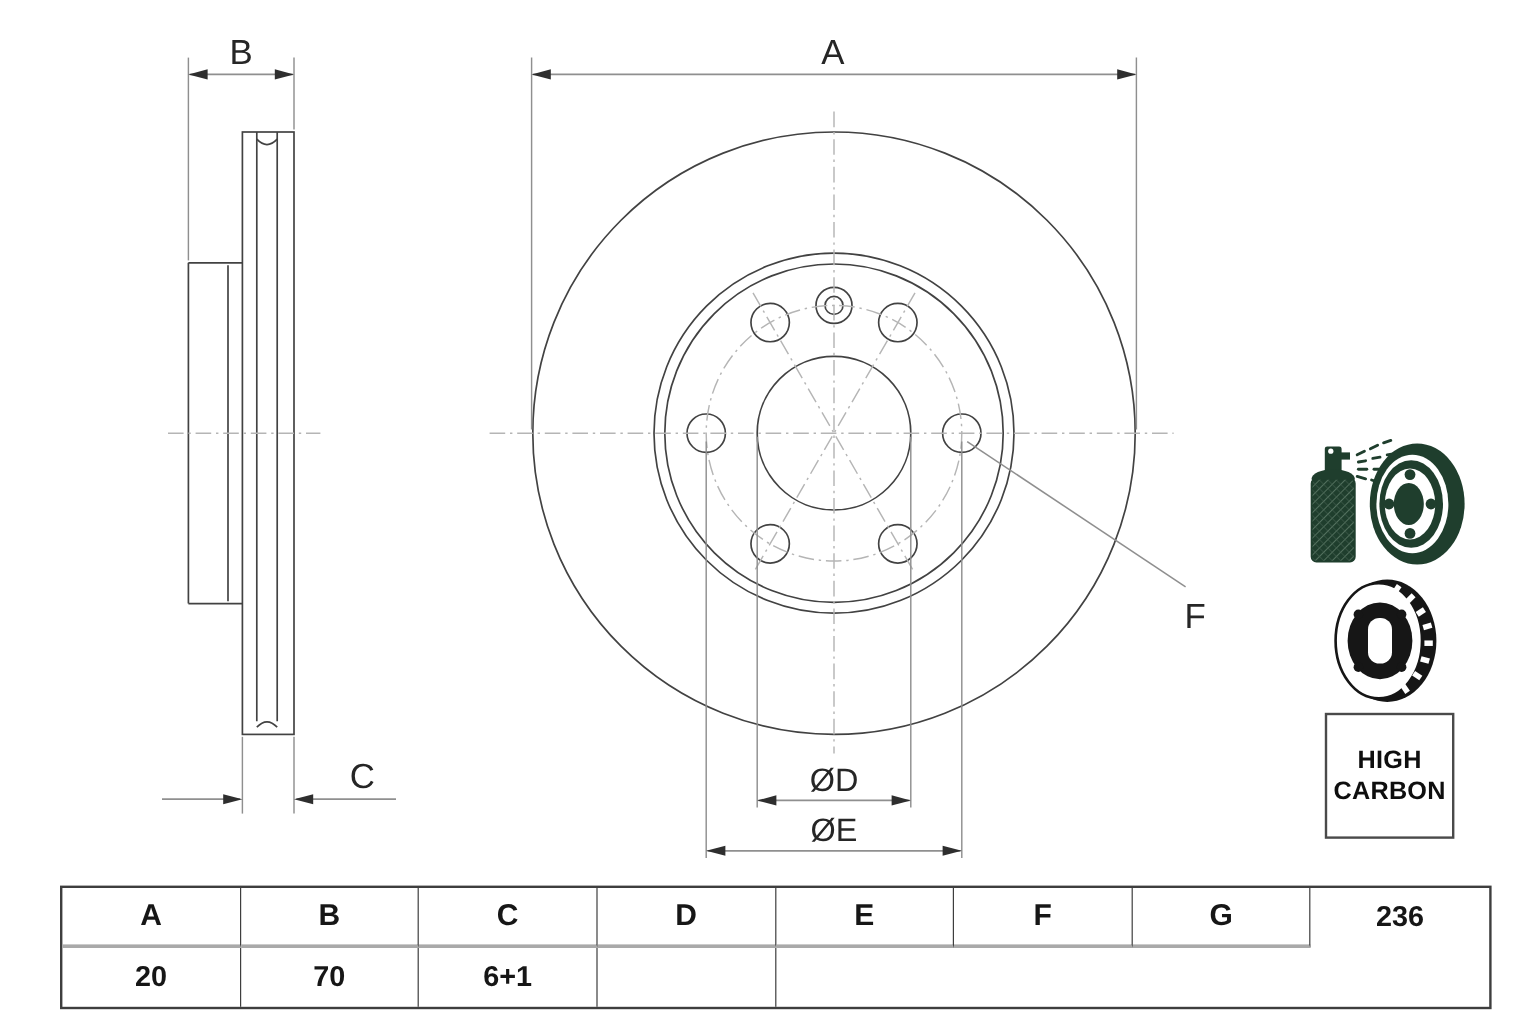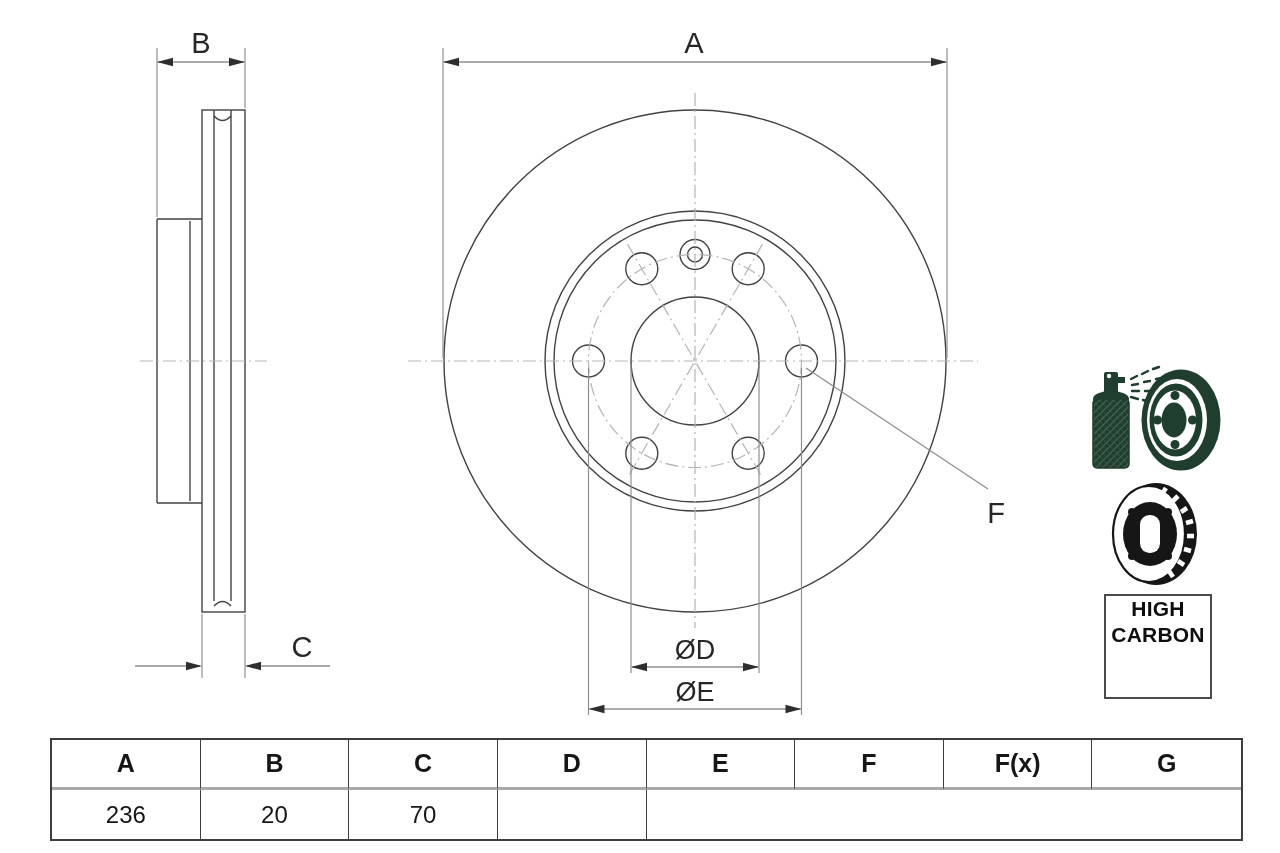--- a/index.html
+++ b/index.html
@@ -6,31 +6,31 @@
     font-family:"Liberation Sans", sans-serif;-webkit-font-smoothing:antialiased;}
   #stage{position:relative;width:1280px;height:853px;overflow:hidden;background:#fff;}
   svg{position:absolute;left:0;top:0;}
   svg text{fill:#262626;}
   .dim-letter{font-size:29px;font-weight:400;}
   .dia-letter{font-size:27px;font-weight:400;}
 
   
   .hc-badge{position:absolute;left:1104px;top:594px;width:104px;height:101px;
     border:2px solid #4a4a4a;background:#fff;display:flex;flex-direction:column;
-    align-items:center;justify-content:flex-start;}
+    align-items:center;justify-content:center;}
   .hc-badge span{font-weight:700;font-size:21px;line-height:26px;color:#0e0e0e;letter-spacing:0.2px;}
 
   
   .dim-table{position:absolute;left:50px;top:738px;width:1189px;
     border:2px solid #3e3e3e;display:grid;grid-template-columns:repeat(8,1fr);background:#fff;}
   .dim-table .cell{height:47px;display:flex;align-items:center;justify-content:center;
     border-right:1px solid #3e3e3e;color:#161616;}
   .dim-table .cell:nth-child(8n){border-right:none;}
   .dim-table .head{font-weight:700;font-size:25px;border-bottom:3px solid #a9a9a9;}
-  .dim-table .val{font-size:24px;font-weight:400;height:49px;}
+  .dim-table .val{font-size:24px;font-weight:700;height:49px;}
 </style>
 </head>
 <body>
 
 <div id="stage">
 
 <svg width="1280" height="853" viewBox="0 0 1280 853">
   <defs>
     <pattern id="canhatch" width="5" height="5" patternUnits="userSpaceOnUse" patternTransform="rotate(45)">
       <rect width="5" height="5" fill="#1f3e2d"></rect>
@@ -196,21 +196,21 @@
     <span>CARBON</span>
   </div>
 
   <div class="dim-table">
     <div class="cell head">A</div>
     <div class="cell head">B</div>
     <div class="cell head">C</div>
     <div class="cell head">D</div>
     <div class="cell head">E</div>
     <div class="cell head">F</div>
-    <div class="cell head">F(x)</div>
     <div class="cell head">G</div>
     <div class="cell val">236</div>
     <div class="cell val">20</div>
     <div class="cell val">70</div>
+    <div class="cell val">6+1</div>
     <div class="cell val"></div>
   </div>
 
 </div>
 
 </body></html>

